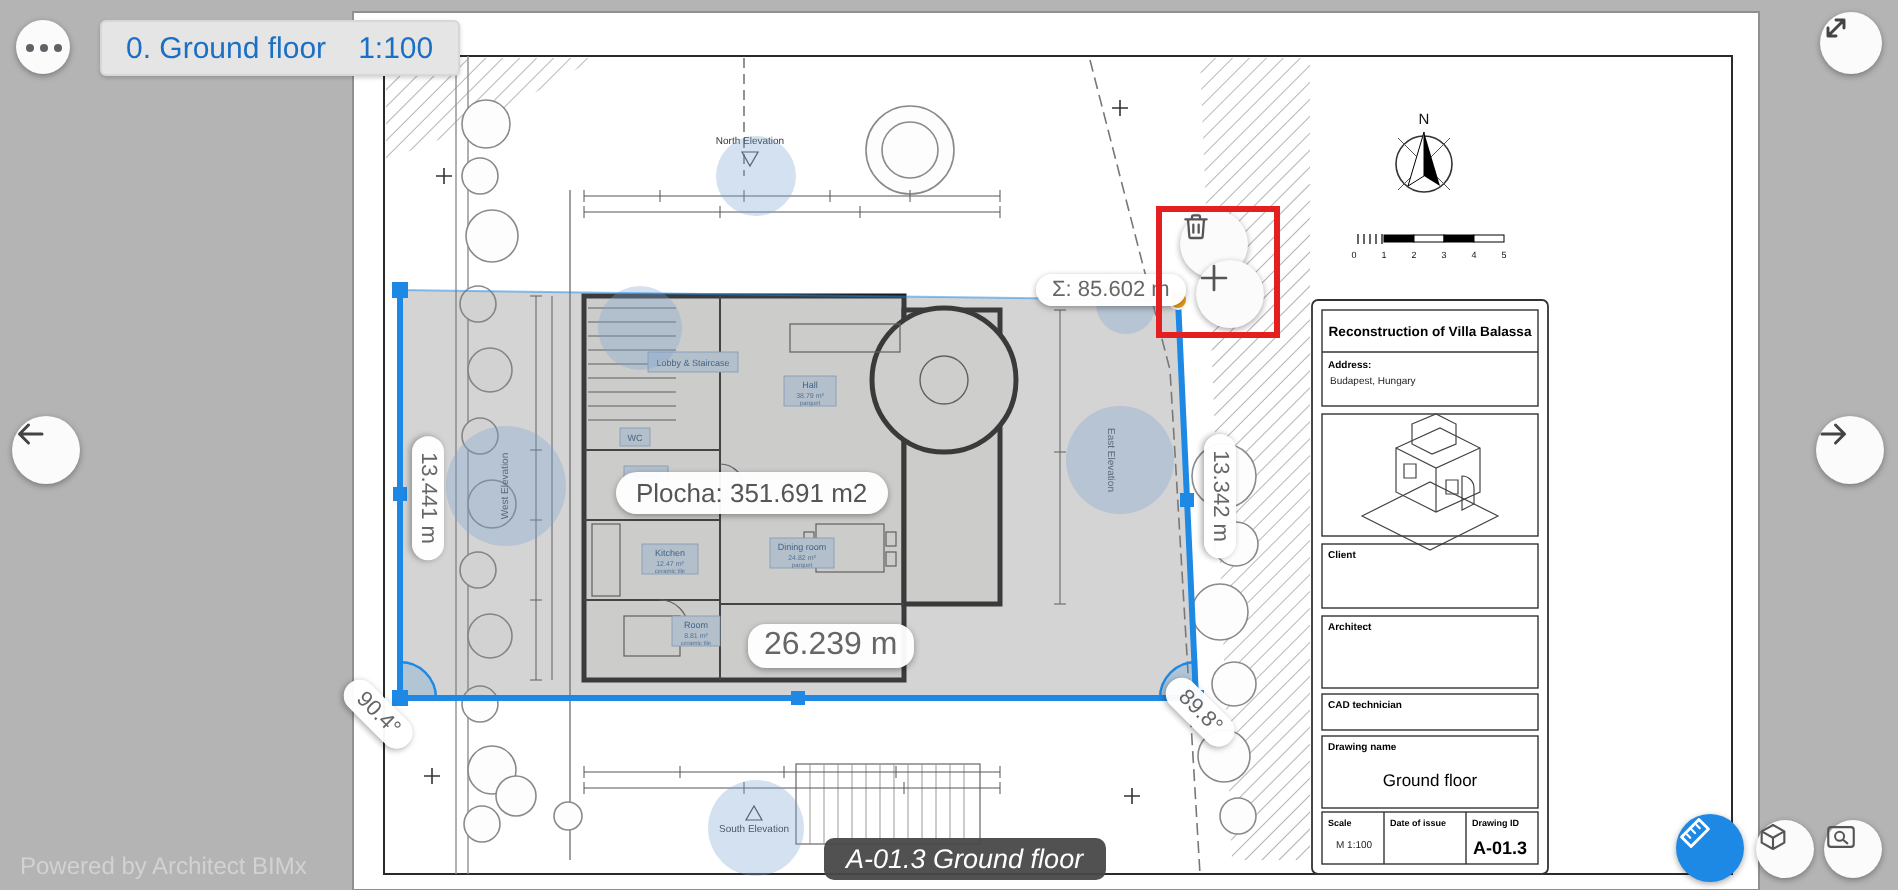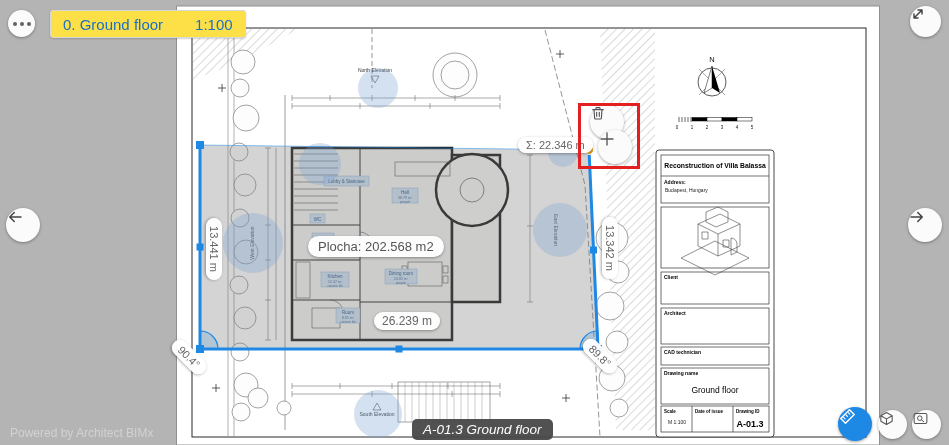--- a/index.html
+++ b/index.html
@@ -4,23 +4,23 @@
 <style>
   html,body{margin:0;padding:0;background:#9e9e9e;font-family:"Liberation Sans",sans-serif;}
   .stage{position:relative;width:949px;height:445px;background:#b4b4b4;overflow:hidden;
          font-family:"Liberation Sans",sans-serif;}
   .stage svg{position:absolute;left:0;top:0;}
   .circle-btn{position:absolute;border-radius:50%;background:#fbfbfb;
       box-shadow:0 1px 3px rgba(0,0,0,.35);display:flex;align-items:center;justify-content:center;
       cursor:pointer;}
   .dots{display:flex;gap:3px;}
   .dots i{width:4px;height:4px;border-radius:50%;background:#5f6368;display:block;}
-  .floor-pill{position:absolute;left:50px;top:10px;height:26px;background:#fde047;
+  .floor-pill{position:absolute;left:50px;top:10px;height:26px;background:#e5e5e5;
       border:1px solid #d7d7d7;border-radius:3px;box-shadow:0 1px 2px rgba(0,0,0,.18);
-      display:flex;align-items:center;gap:32px;padding:0 12px;color:#1b6fc4;font-size:15px;cursor:pointer;}
+      display:flex;align-items:center;gap:16px;padding:0 12px;color:#1b6fc4;font-size:15px;cursor:pointer;}
   .pill{position:absolute;background:rgba(255,255,255,.96);border-radius:9px;
       box-shadow:0 1px 3px rgba(0,0,0,.35);color:#666;font-size:11px;padding:2px 8px;white-space:nowrap;}
   .pill.big{font-size:13px;color:#555;padding:3px 10px;border-radius:11px;}
   .rot{transform-origin:center center;}
   .red-box{position:absolute;left:578px;top:103px;width:62px;height:66px;border:3px solid #e41f1f;
       box-sizing:border-box;background:transparent;}
   .tooltip-dark{position:absolute;left:412px;top:419px;background:rgba(72,72,72,.95);color:#fff;
       font-size:13.5px;padding:3px 11px;border-radius:5px;white-space:nowrap;font-style:italic;}
   .powered{position:absolute;left:10px;top:426px;color:#d2d2d2;font-size:12px;}
   .blue-btn{background:#1e88e5;}
@@ -310,24 +310,24 @@
       <path d="M20,12 H5 M11,6 L5,12 L11,18" fill="none" stroke="#444" stroke-width="2" stroke-linecap="round" stroke-linejoin="round"></path>
     </svg>
   </div>
   <div class="circle-btn" style="left:908px;top:208px;width:34px;height:34px;">
     <svg width="18" height="18" viewBox="0 0 24 24">
       <path d="M4,12 H19 M13,6 L19,12 L13,18" fill="none" stroke="#444" stroke-width="2" stroke-linecap="round" stroke-linejoin="round"></path>
     </svg>
   </div>
 
   <div class="pill rot" style="left:214px;top:249px;transform:translate(-50%,-50%) rotate(90deg);">13.441 m</div>
-  <div class="pill" style="left:374px;top:312px;font-size:12px;">26.239 m</div>
+  <div class="pill" style="left:374px;top:312px;font-size:16px;">26.239 m</div>
   <div class="pill rot" style="left:610px;top:248px;transform:translate(-50%,-50%) rotate(90deg);">13.342 m</div>
-  <div class="pill" style="left:518px;top:137px;">Σ: 22.346 m</div>
-  <div class="pill big" style="left:308px;top:236px;">Plocha: 202.568 m2</div>
+  <div class="pill" style="left:518px;top:137px;">Σ: 85.602 m</div>
+  <div class="pill big" style="left:308px;top:236px;">Plocha: 351.691 m2</div>
   <div class="pill rot" style="left:189px;top:357px;transform:translate(-50%,-50%) rotate(45deg);">90.4°</div>
   <div class="pill rot" style="left:600px;top:356px;transform:translate(-50%,-50%) rotate(45deg);">89.8°</div>
 
   <div class="circle-btn" style="left:590px;top:105px;width:34px;height:34px;">
     <svg width="16" height="16" viewBox="0 0 24 24">
       <path d="M4,7 H20 M9,7 V5 a1,1 0 0 1 1,-1 h4 a1,1 0 0 1 1,1 V7 M6,7 L7,20 a1,1 0 0 0 1,1 h8 a1,1 0 0 0 1,-1 L18,7 M10,11 V17 M14,11 V17" fill="none" stroke="#555" stroke-width="1.7" stroke-linecap="round"></path>
     </svg>
   </div>
   <div class="circle-btn" style="left:598px;top:130px;width:34px;height:34px;">
     <svg width="18" height="18" viewBox="0 0 24 24">

